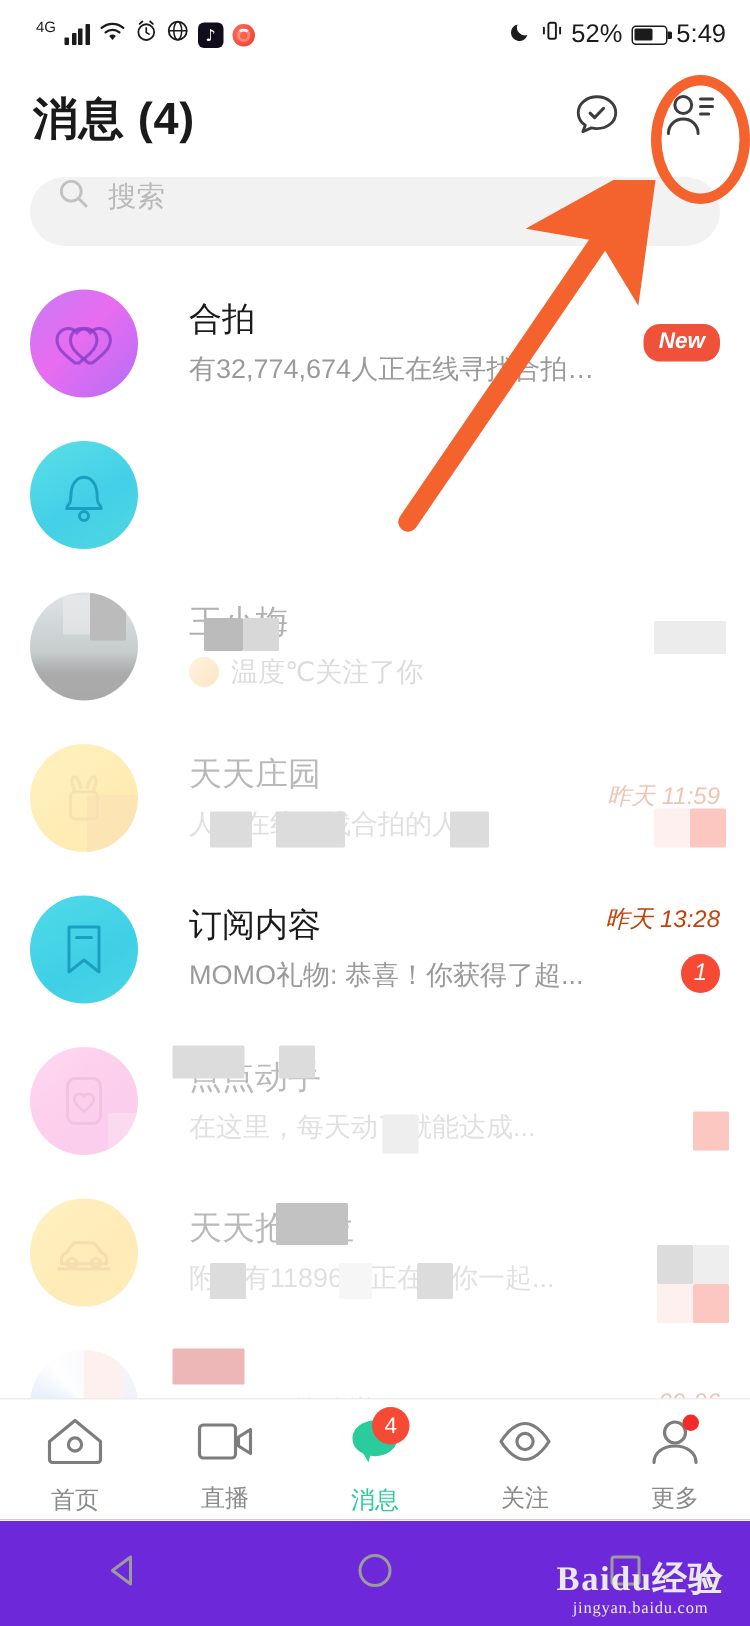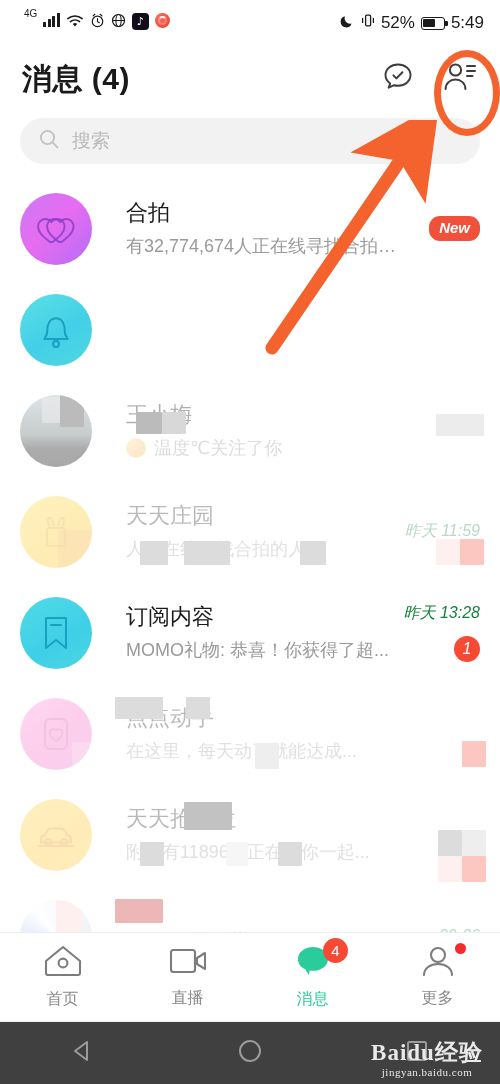--- a/index.html
+++ b/index.html
@@ -10,21 +10,21 @@
     overflow: hidden;
   }
   .phone { position: relative; width: 500px; height: 1084px; background: #fff; }
 
   
   .statusbar {
     height: 46px; display: flex; align-items: center;
     justify-content: space-between; padding: 0 16px 0 24px;
     font-size: 17px; color: #1b1b1b;
   }
-  .sb-left { display: flex; gap: 6px; }
+  .sb-left { display: flex; align-items: center; gap: 6px; }
   .sb-right { display: flex; align-items: center; gap: 6px; font-size: 17px; }
   .net-txt { font-size: 10px; vertical-align: top; position: relative; top: -5px; }
   .bars { display: flex; align-items: flex-end; gap: 1.5px; height: 14px; }
   .bars i { width: 3px; background: #1b1b1b; display: block; border-radius: .5px; }
   .bars i:nth-child(1){height:5px}.bars i:nth-child(2){height:8px}
   .bars i:nth-child(3){height:11px}.bars i:nth-child(4){height:14px}
   .ic { display: inline-block; }
   .tiktok-ic {
     width: 17px; height: 17px; border-radius: 4px; background: #120d1b;
     color: #fff; font-size: 11px; line-height: 17px; text-align: center;
@@ -54,21 +54,21 @@
     height: 66px; display: flex; align-items: center;
     justify-content: space-between; padding: 0 22px 0 22px;
   }
   .title { font-size: 30px; font-weight: bold; color: #1a1a1a; letter-spacing: .5px; }
   .hdr-icons { display: flex; align-items: center; gap: 26px; }
 
   
   .search-wrap { padding: 6px 20px 14px 20px; }
   .search {
     height: 46px; background: #f2f2f2; border-radius: 23px;
-    display: flex; align-items: center; gap: 12px; padding: 0 18px;
+    display: flex; align-items: flex-start; gap: 12px; padding: 0 18px;
   }
   .search .ph { color: #b9b9b9; font-size: 19px; }
 
   
   .list { position: relative; }
   .row {
     height: 101px; display: flex; align-items: center;
     padding: 0 20px 0 20px; position: relative;
   }
   .avatar {
@@ -84,21 +84,21 @@
   .av-rabbit{ background: linear-gradient(140deg,#ffd733 0%,#fec109 60%,#ffc816 100%); }
   .av-photo { background: linear-gradient(180deg,#9fb3bd 0%,#5d6b6b 55%,#0b0b0b 75%,#060606 100%); }
   .av-blue  { background: conic-gradient(from 200deg,#2f6be0,#ffffff,#cfd8ea,#2f6be0); }
 
   .meta { flex: 1; min-width: 0; margin-left: 34px; }
   .name { font-size: 22px; color: #1a1a1a; font-weight: 500; line-height: 1.25; }
   .sub  { font-size: 18px; color: #9a9a9a; margin-top: 8px; white-space: nowrap;
           overflow: hidden; text-overflow: ellipsis; }
   .right-col { display: flex; flex-direction: column; align-items: flex-end;
                justify-content: flex-start; gap: 12px; min-width: 74px; font-style: italic; }
-  .time { font-size: 16px; color: #15803d; }
+  .time { font-size: 16px; color: #c2410c; }
   .badge-new {
     background: #f0513a; color: #fff; font-size: 15px; font-weight: bold;
     padding: 3px 10px; border-radius: 11px; line-height: 1.25;
   }
   .badge-num {
     background: #f74a35; color: #fff; font-size: 16px; min-width: 26px;
     height: 26px; border-radius: 13px; display: flex; align-items: center;
     justify-content: center; padding: 0 7px;
   }
 
@@ -143,22 +143,22 @@
     background: #f42b2b; top: -2px; right: 34px;
   }
   .tab .tab-badge {
     position: absolute; top: -6px; right: 27px; background: #f74a35; color: #fff;
     font-size: 15px; min-width: 25px; height: 25px; border-radius: 13px;
     display: flex; align-items: center; justify-content: center; padding: 0 6px;
   }
 
   
   .navbar {
-    position: absolute; left: 0; right: 0; bottom: 0; height: 63px;
-    background: #404040; border-top: 1px solid #f1f1f1;
+    position: absolute; left: 0; right: 0; bottom: 0; height: 71px;
+    background: #6d28d9; border-top: 1px solid #f1f1f1;
     display: flex; align-items: center; justify-content: space-around;
   }
   .watermark {
     position: absolute; right: 8px; bottom: 6px; width: 130px;
     text-align: center; color: #e9e9e9; pointer-events: none;
     font-family: "Liberation Serif", serif;
   }
   .wm-main { font-size: 23px; font-weight: bold; letter-spacing: 1px; line-height: 1; }
   .wm-sub { font-size: 11px; letter-spacing: .5px; margin-top: 2px; }
 </style>
@@ -430,20 +430,29 @@
     <div class="tab active">
       <span>
         <svg width="42" height="34" viewBox="0 0 42 34">
             <path d="M21 3c8.3 0 15 5.3 15 11.9 0 6.6-6.7 11.9-15 11.9-1.1 0-2.2-.1-3.2-.3l-1.2 4.3-3.3-5.6C8.3 23 6 19.2 6 14.9 6 8.3 12.7 3 21 3z" fill="#29cc9a"></path>
           </svg>
       </span>
       <span class="tab-badge">4</span>
       <span class="lbl">消息</span>
     </div>
 
+    <div class="tab">
+      <span>
+        <svg width="42" height="32" viewBox="0 0 42 32">
+            <path d="M21 4c9 0 16 12 16 12s-7 12-16 12S5 16 5 16 12 4 21 4z" fill="none" stroke="#7d7d7d" stroke-width="2.1" stroke-linejoin="round"></path>
+            <circle cx="21" cy="16" r="5.4" fill="none" stroke="#7d7d7d" stroke-width="2.1"></circle>
+          </svg>
+      </span>
+      <span class="lbl">关注</span>
+    </div>
 
     <div class="tab">
       <span>
         <svg width="42" height="32" viewBox="0 0 42 32">
             <circle cx="21" cy="10" r="7" fill="none" stroke="#7d7d7d" stroke-width="2.1"></circle>
             <path d="M7 30c0-6.6 6.3-11 14-11s14 4.4 14 11" fill="none" stroke="#7d7d7d" stroke-width="2.1" stroke-linecap="round"></path>
           </svg>
       </span>
       <span class="dot-red"></span>
       <span class="lbl">更多</span>

